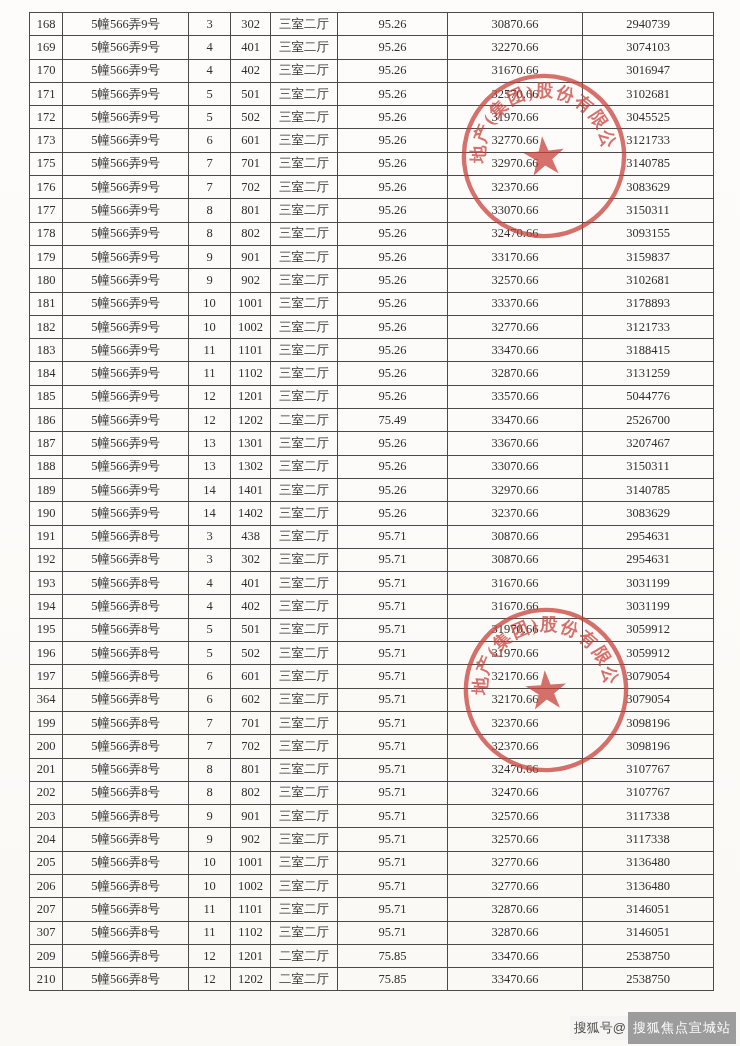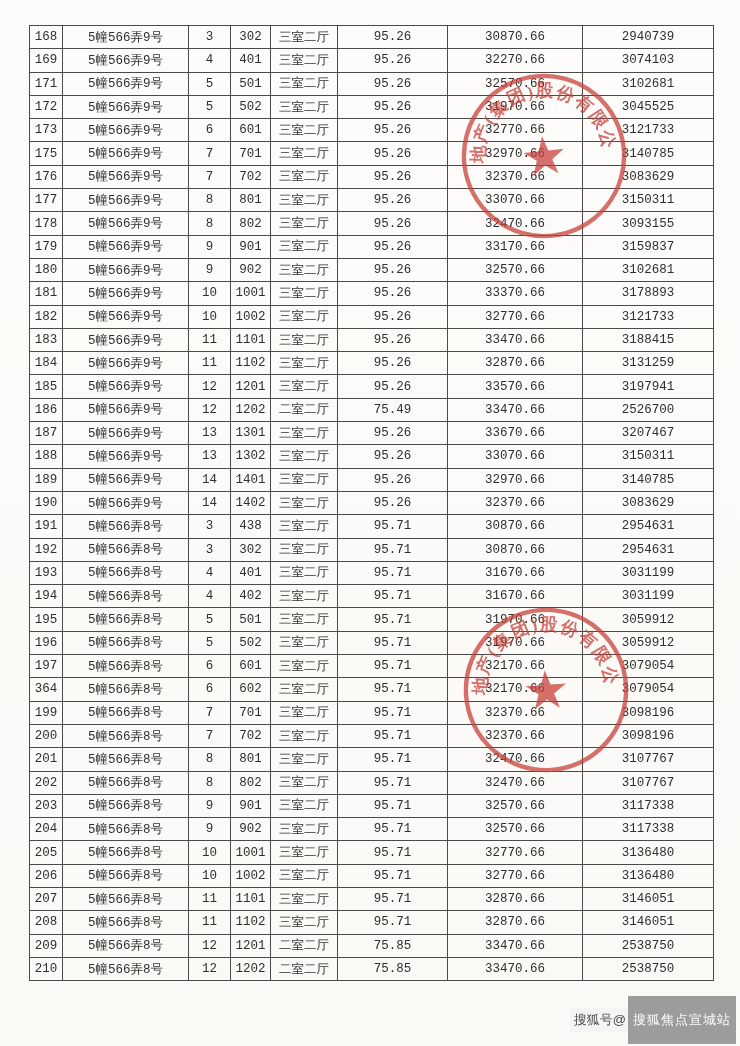--- a/index.html
+++ b/index.html
@@ -5,22 +5,22 @@
   html,body{margin:0;padding:0;}
   body{
     width:740px;height:1046px;
     background:#fcfbf8;
     position:relative;
     overflow:hidden;
     font-family:"Liberation Serif","DejaVu Serif",serif;
   }
   .page{position:absolute;inset:0;background:linear-gradient(180deg,#fdfcfa 0%,#faf9f6 100%);}
   table.price{
-    position:absolute;left:29px;top:25px;width:684px;
-    border-collapse:collapse;table-layout:fixed;font-family:Liberation Mono, monospace;
+    position:absolute;left:29px;top:12px;width:684px;
+    border-collapse:collapse;table-layout:fixed;
   }
   table.price td{
     border:1px solid #4a4a48;
     height:22.3px;
     text-align:center;
     vertical-align:middle;
     font-size:12.5px;
     color:#2f2f2d;
     padding:0 2px;
     overflow:hidden;
@@ -34,21 +34,21 @@
   .seal-arc{font-size:20px;fill:#c8403a;font-weight:bold;letter-spacing:2px;}
   .seal-star{font-size:60px;fill:#c8403a;}
   
   .watermark{
     position:absolute;right:4px;bottom:2px;
     display:flex;align-items:center;
     font-size:13px;line-height:20px;
     font-family:"Liberation Sans","DejaVu Sans",sans-serif;
   }
   .wm-prefix{background:rgba(243,243,241,.85);color:#4c4c4c;padding:2px 2px 2px 4px;}
-  .wm-name{background:rgba(148,148,148,.92);color:#fdfdfd;padding:14px 5px;letter-spacing:1px;}
+  .wm-name{background:rgba(148,148,148,.92);color:#fdfdfd;padding:6px 5px;letter-spacing:1px;}
 </style>
 </head>
 <body>
 
 <div class="page">
 
   <table class="price">
     <colgroup>
       <col style="width:33px">
         <col style="width:126px">
@@ -74,20 +74,30 @@
           <td>169</td>
           <td>5幢566弄9号</td>
           <td>4</td>
           <td>401</td>
           <td>三室二厅</td>
           <td>95.26</td>
           <td>32270.66</td>
           <td>3074103</td>
         </tr>
         <tr>
+          <td>170</td>
+          <td>5幢566弄9号</td>
+          <td>4</td>
+          <td>402</td>
+          <td>三室二厅</td>
+          <td>95.26</td>
+          <td>31670.66</td>
+          <td>3016947</td>
+        </tr>
+        <tr>
           <td>171</td>
           <td>5幢566弄9号</td>
           <td>5</td>
           <td>501</td>
           <td>三室二厅</td>
           <td>95.26</td>
           <td>32570.66</td>
           <td>3102681</td>
         </tr>
         <tr>
@@ -211,21 +221,21 @@
           <td>3131259</td>
         </tr>
         <tr>
           <td>185</td>
           <td>5幢566弄9号</td>
           <td>12</td>
           <td>1201</td>
           <td>三室二厅</td>
           <td>95.26</td>
           <td>33570.66</td>
-          <td>3197941</td>
+          <td>5044776</td>
         </tr>
         <tr>
           <td>186</td>
           <td>5幢566弄9号</td>
           <td>12</td>
           <td>1202</td>
           <td>二室二厅</td>
           <td>75.49</td>
           <td>33470.66</td>
           <td>2526700</td>
@@ -434,21 +444,21 @@
           <td>207</td>
           <td>5幢566弄8号</td>
           <td>11</td>
           <td>1101</td>
           <td>三室二厅</td>
           <td>95.71</td>
           <td>32870.66</td>
           <td>3146051</td>
         </tr>
         <tr>
-          <td>208</td>
+          <td>307</td>
           <td>5幢566弄8号</td>
           <td>11</td>
           <td>1102</td>
           <td>三室二厅</td>
           <td>95.71</td>
           <td>32870.66</td>
           <td>3146051</td>
         </tr>
         <tr>
           <td>209</td>

